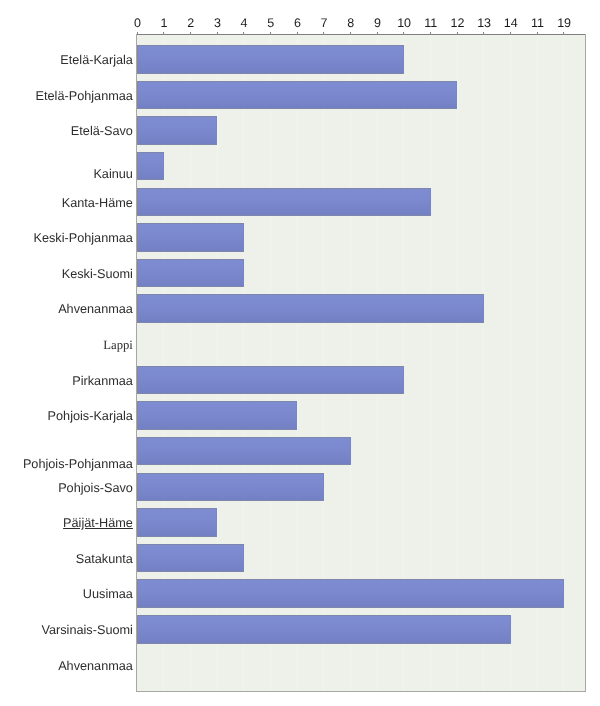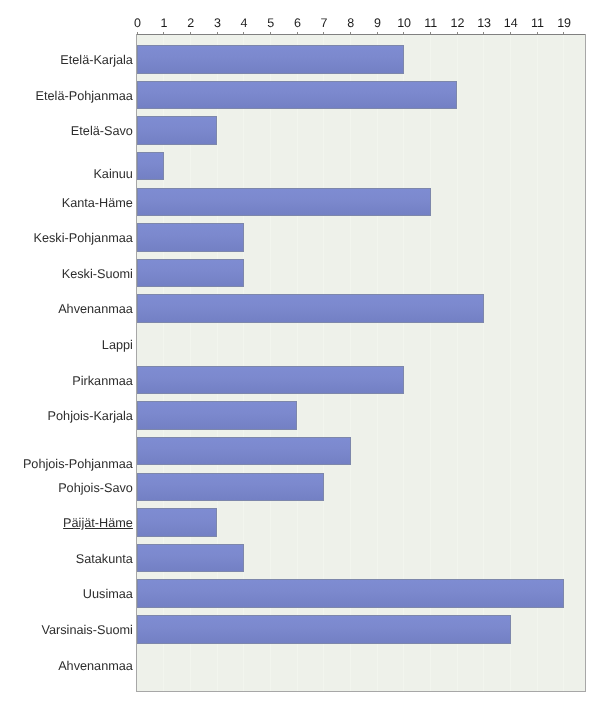--- a/index.html
+++ b/index.html
@@ -110,21 +110,21 @@
     </div>
   <div id="catlabels">
       <div class="catlabel" style="right: 467.1px; top: 54.1px;">Etelä-Karjala</div>
       <div class="catlabel" style="right: 467.1px; top: 89.725px;">Etelä-Pohjanmaa</div>
       <div class="catlabel" style="right: 467.1px; top: 125.35px;">Etelä-Savo</div>
       <div class="catlabel" style="right: 467.1px; top: 168px;">Kainuu</div>
       <div class="catlabel" style="right: 467.1px; top: 196.6px;">Kanta-Häme</div>
       <div class="catlabel" style="right: 467.1px; top: 232.225px;">Keski-Pohjanmaa</div>
       <div class="catlabel" style="right: 467.1px; top: 267.85px;">Keski-Suomi</div>
       <div class="catlabel" style="right: 467.1px; top: 303.475px;">Ahvenanmaa</div>
-      <div class="catlabel" style="right: 467.1px; top: 339.1px;">Lappi</div>
+      <div class="catlabel" style="right: 467.1px; top: 339.1px; font-family: Liberation Serif, serif;">Lappi</div>
       <div class="catlabel" style="right: 467.1px; top: 374.725px;">Pirkanmaa</div>
       <div class="catlabel" style="right: 467.1px; top: 410.35px;">Pohjois-Karjala</div>
       <div class="catlabel" style="right: 467.1px; top: 445.975px; margin-top: 12px;">Pohjois-Pohjanmaa</div>
       <div class="catlabel" style="right: 467.1px; top: 481.6px;">Pohjois-Savo</div>
       <div class="catlabel" style="right: 467.1px; top: 517.225px; text-decoration: underline;">Päijät-Häme</div>
       <div class="catlabel" style="right: 467.1px; top: 552.85px;">Satakunta</div>
       <div class="catlabel" style="right: 467.1px; top: 588.475px;">Uusimaa</div>
       <div class="catlabel" style="right: 467.1px; top: 624.1px;">Varsinais-Suomi</div>
       <div class="catlabel" style="right: 467.1px; top: 659.725px;">Ahvenanmaa</div>
     </div>

